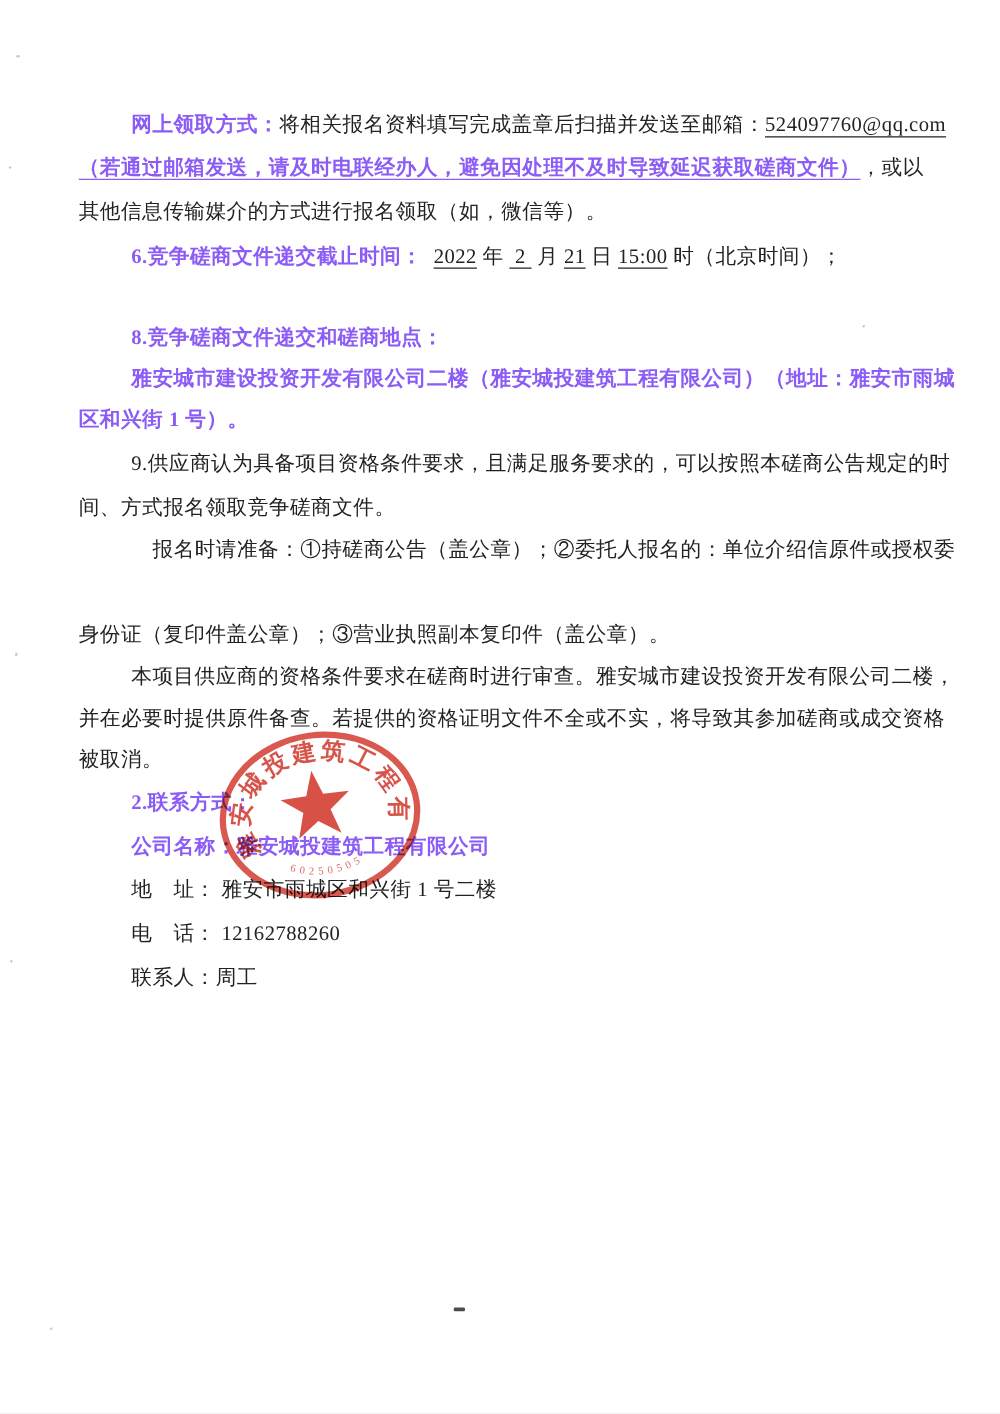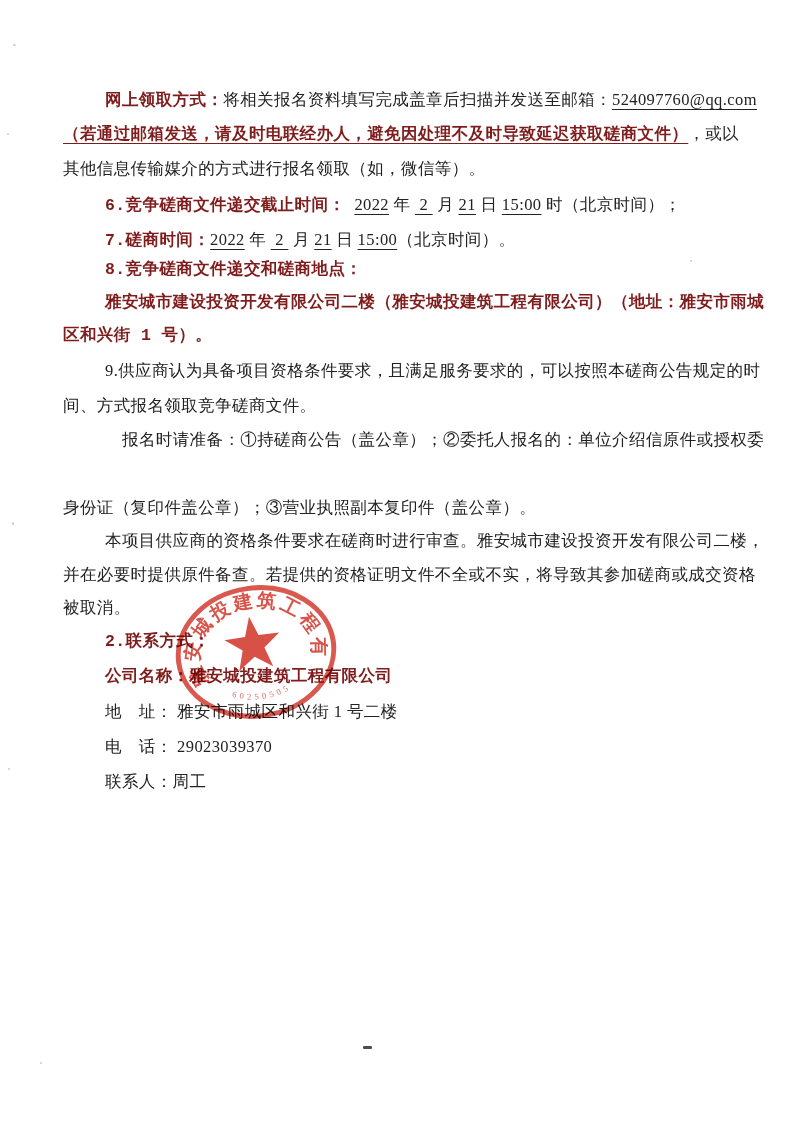--- a/index.html
+++ b/index.html
@@ -12,21 +12,21 @@
     color:#222222;
   }
   .line{
     position:absolute;
     font-size:16.5px;
     line-height:23px;
     white-space:pre;
     letter-spacing:0.4px;
     font-weight:400;
   }
-  .b{font-weight:700;color:#7f1d1d;font-family:Liberation Mono, monospace;}
+  .b{font-weight:700;color:#8b5cf6;}
   .u{text-decoration:underline;text-underline-offset:4px;text-decoration-thickness:1px;}
   .gap{}
   
   .seal{
     position:absolute;
     left:161px;top:572px;
     width:190px;height:164px;
     mix-blend-mode:multiply;
     opacity:0.92;
     pointer-events:none;
@@ -39,40 +39,39 @@
 <body>
 
 <div class="page">
 
   <div class="line" style="top:88px;left:105px"><span class="b">网上领取方式：</span><span>将相关报名资料填写完成盖章后扫描并发送至邮箱：</span><span class="u">524097760@qq.com</span></div>
   <div class="line" style="top:122px;left:63px"><span class="b u">（若通过邮箱发送，请及时电联经办人，避免因处理不及时导致延迟获取磋商文件）</span><span class="gap">，或以</span></div>
   <div class="line" style="top:157px;left:63px">其他信息传输媒介的方式进行报名领取（如，微信等）。</div>
 
   <div class="line" style="top:193px;left:105px"><span class="b">6.竞争磋商文件递交截止时间：</span><span>  </span><span class="u">2022</span><span> 年 </span><span class="u"> 2 </span><span> 月 </span><span class="u">21</span><span> 日 </span><span class="u">15:00</span><span> 时（北京时间）；</span></div>
 
-  <div class="line" style="top:228px;left:105px"><span class="b">7.磋商时间：</span><span class="u">2022</span><span> 年 </span><span class="u"> 2 </span><span> 月 </span><span class="u">21</span><span> 日 </span><span class="u">15:00</span><span>（北京时间）。</span></div>
 
   <div class="line b" style="top:258px;left:105px">8.竞争磋商文件递交和磋商地点：</div>
   <div class="line b" style="top:291px;left:105px">雅安城市建设投资开发有限公司二楼（雅安城投建筑工程有限公司）（地址：雅安市雨城</div>
   <div class="line b" style="top:324px;left:63px">区和兴街 1 号）。</div>
 
   <div class="line" style="top:359px;left:105px">9.供应商认为具备项目资格条件要求，且满足服务要求的，可以按照本磋商公告规定的时</div>
   <div class="line" style="top:394px;left:63px">间、方式报名领取竞争磋商文件。</div>
 
   <div class="line" style="top:428px;left:122px">报名时请准备：①持磋商公告（盖公章）；②委托人报名的：单位介绍信原件或授权委</div>
   <div class="line" style="top:496px;left:63px">身份证（复印件盖公章）；③营业执照副本复印件（盖公章）。</div>
 
   <div class="line" style="top:529px;left:105px">本项目供应商的资格条件要求在磋商时进行审查。雅安城市建设投资开发有限公司二楼，</div>
   <div class="line" style="top:563px;left:63px">并在必要时提供原件备查。若提供的资格证明文件不全或不实，将导致其参加磋商或成交资格</div>
   <div class="line" style="top:596px;left:63px">被取消。</div>
 
   <div class="line b" style="top:630px;left:105px">2.联系方式：</div>
   <div class="line b" style="top:665px;left:105px">公司名称：雅安城投建筑工程有限公司</div>
   <div class="line" style="top:700px;left:105px">地　址： 雅安市雨城区和兴街 1 号二楼</div>
-  <div class="line" style="top:735px;left:105px">电　话： 29023039370</div>
+  <div class="line" style="top:735px;left:105px">电　话： 12162788260</div>
   <div class="line" style="top:770px;left:105px">联系人：周工</div>
 
   <svg class="seal" viewBox="0 0 190 164">
     <g transform="rotate(-8 95 80)">
       <defs>
         <path id="sealArc" d="M 45.6 102.5 A 57 45 0 1 1 144.4 102.5" fill="none"></path>
         <path id="serialArc" d="M 56 116 A 60 47 0 0 0 134 116" fill="none"></path>
       </defs>
       <ellipse cx="95" cy="80" rx="78" ry="64" fill="none" stroke-width="5" opacity="0.88" stroke="#cf3125"></ellipse>
       <polygon points="93,44 99.8,63.6 120.6,64 104,76.6 110.1,96.5 93,84.6 75.9,96.5 82,76.6 65.4,64 86.2,63.6" opacity="0.92" fill="#cf3125"></polygon>

